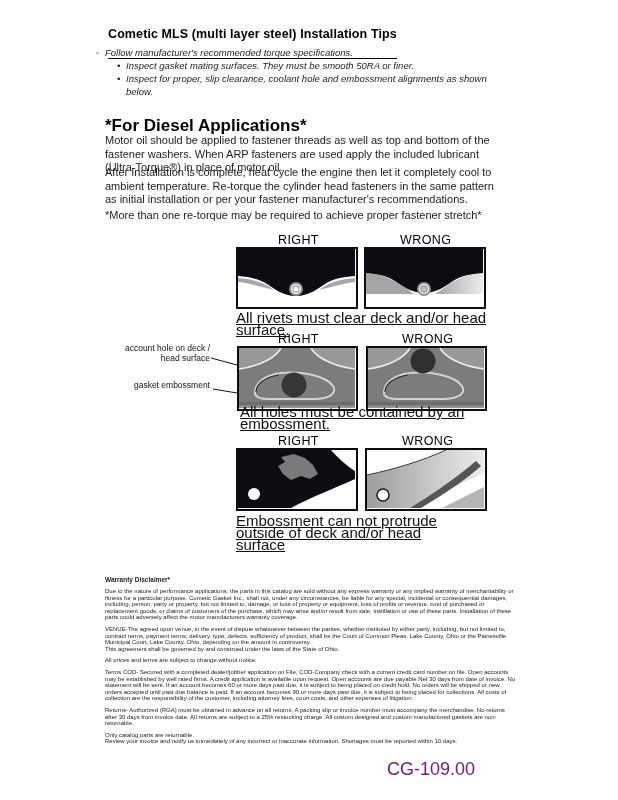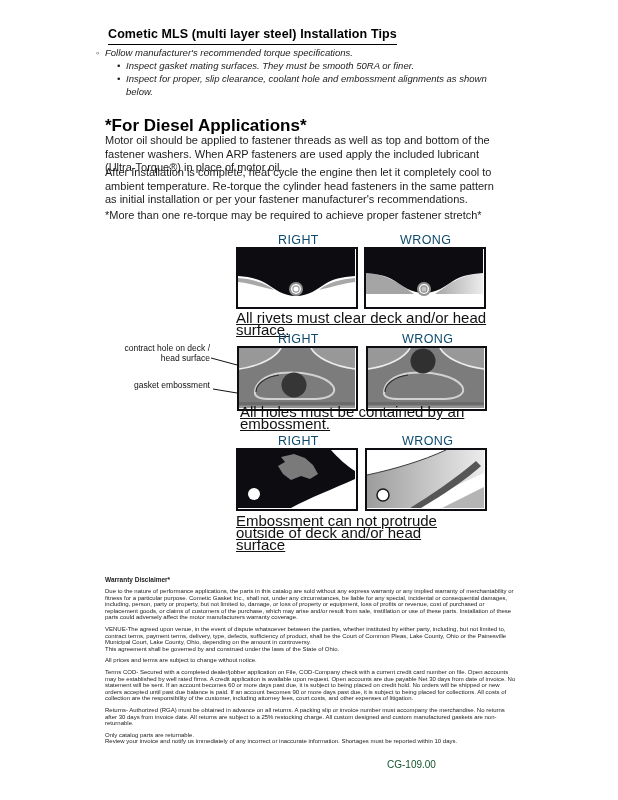--- a/index.html
+++ b/index.html
@@ -2,40 +2,40 @@
 <html><head>
 <meta charset="utf-8">
 <style>
   html,body{margin:0;padding:0;background:#ffffff;}
   #page{
     position:relative;width:618px;height:800px;background:#ffffff;
     font-family:"Liberation Sans","DejaVu Sans",sans-serif;color:#1c1c1c;overflow:hidden;
   }
   .abs{position:absolute;}
   
-  .title{font-size:12.5px;font-weight:bold;color:#000;border-bottom:1.5px solid #000;padding-bottom:3px;letter-spacing:.1px;}
+  .title{font-size:12.5px;font-weight:bold;color:#000;border-bottom:1.5px solid #000;padding-bottom:17px;letter-spacing:.1px;}
   
   .bullets{font-size:9.5px;line-height:13px;color:#1c1c1c;}
   .b-row{position:relative;padding-left:9px;}
   .b-row::before{content:"◦";position:absolute;left:0;top:0;font-size:9.5px;}
   .sb-row{position:relative;margin-left:21px;padding-left:9px;}
   .sb-row::before{content:"•";position:absolute;left:0;top:0;font-size:9.5px;}
   .h2{font-size:17px;font-weight:bold;color:#000;}
   .para{font-size:11px;line-height:13.5px;white-space:pre-line;}
   
-  .rw-label{font-size:12.5px;letter-spacing:.4px;color:#0c4a6e;}
+  .rw-label{font-size:12.5px;letter-spacing:.4px;color:#000000;}
   .caption{font-size:15px;line-height:12px;color:#111;text-decoration:underline;}
   .panel{box-sizing:border-box;border:2.5px solid #0d0c11;background:#fff;overflow:hidden;}
   .panel svg{display:block;}
   .annot{font-size:8.5px;line-height:9.8px;text-align:right;color:#111;}
   
   .warranty{width:413px;}
   .w-head{font-size:6.5px;font-weight:bold;margin:0 0 5px 0;}
   .wpara{font-size:6px;line-height:6.6px;margin:0 0 5px 0;white-space:pre-line;color:#222;}
-  .footer{font-size:10px;color:#14532d;}
+  .footer{font-size:18px;color:#701a75;}
 </style>
 </head>
 <body>
 
 <div id="page">
 
   <div class="abs title" style="left:108px;top:27px;">Cometic MLS (multi layer steel) Installation Tips</div>
 
   <div class="abs bullets" style="left:96px;top:46px;width:420px;font-style:italic;">
     <div class="b-row">Follow manufacturer's recommended torque specifications.</div>
@@ -79,21 +79,21 @@
       <circle cx="58" cy="40" r="5" fill="#ffffff"></circle>
       <circle cx="58" cy="40" r="3.1" fill="#c4c4c4" stroke="#888888" stroke-width="1.1"></circle>
     </svg>
   </div>
 
   <div class="abs caption" style="left:236px;top:312px;width:300px;">All rivets must clear deck and/or head surface.</div>
 
   <div class="abs rw-label" style="left:278px;top:332px;">RIGHT</div>
   <div class="abs rw-label" style="left:402px;top:332px;">WRONG</div>
 
-  <div class="abs annot" style="left:118px;top:344px;width:92px;">contract hole on deck / head surface</div>
+  <div class="abs annot" style="left:118px;top:344px;width:92px;">account hole on deck / head surface</div>
   <div class="abs annot" style="left:106px;top:381px;width:104px;">gasket embossment</div>
 
   <svg class="abs" style="left:205px;top:348px;" width="100" height="55" viewBox="0 0 100 55">
     <line x1="6" y1="10" x2="88" y2="32" stroke="#111" stroke-width="1"></line>
     <line x1="8" y1="41" x2="50" y2="48" stroke="#111" stroke-width="1"></line>
   </svg>
 
   <div class="abs panel" style="left:237px;top:346px;width:121px;height:65px;">
     <svg width="116" height="60" viewBox="0 0 116 60">
       <rect x="0" y="0" width="116" height="60" fill="#7c7c7c"></rect>

